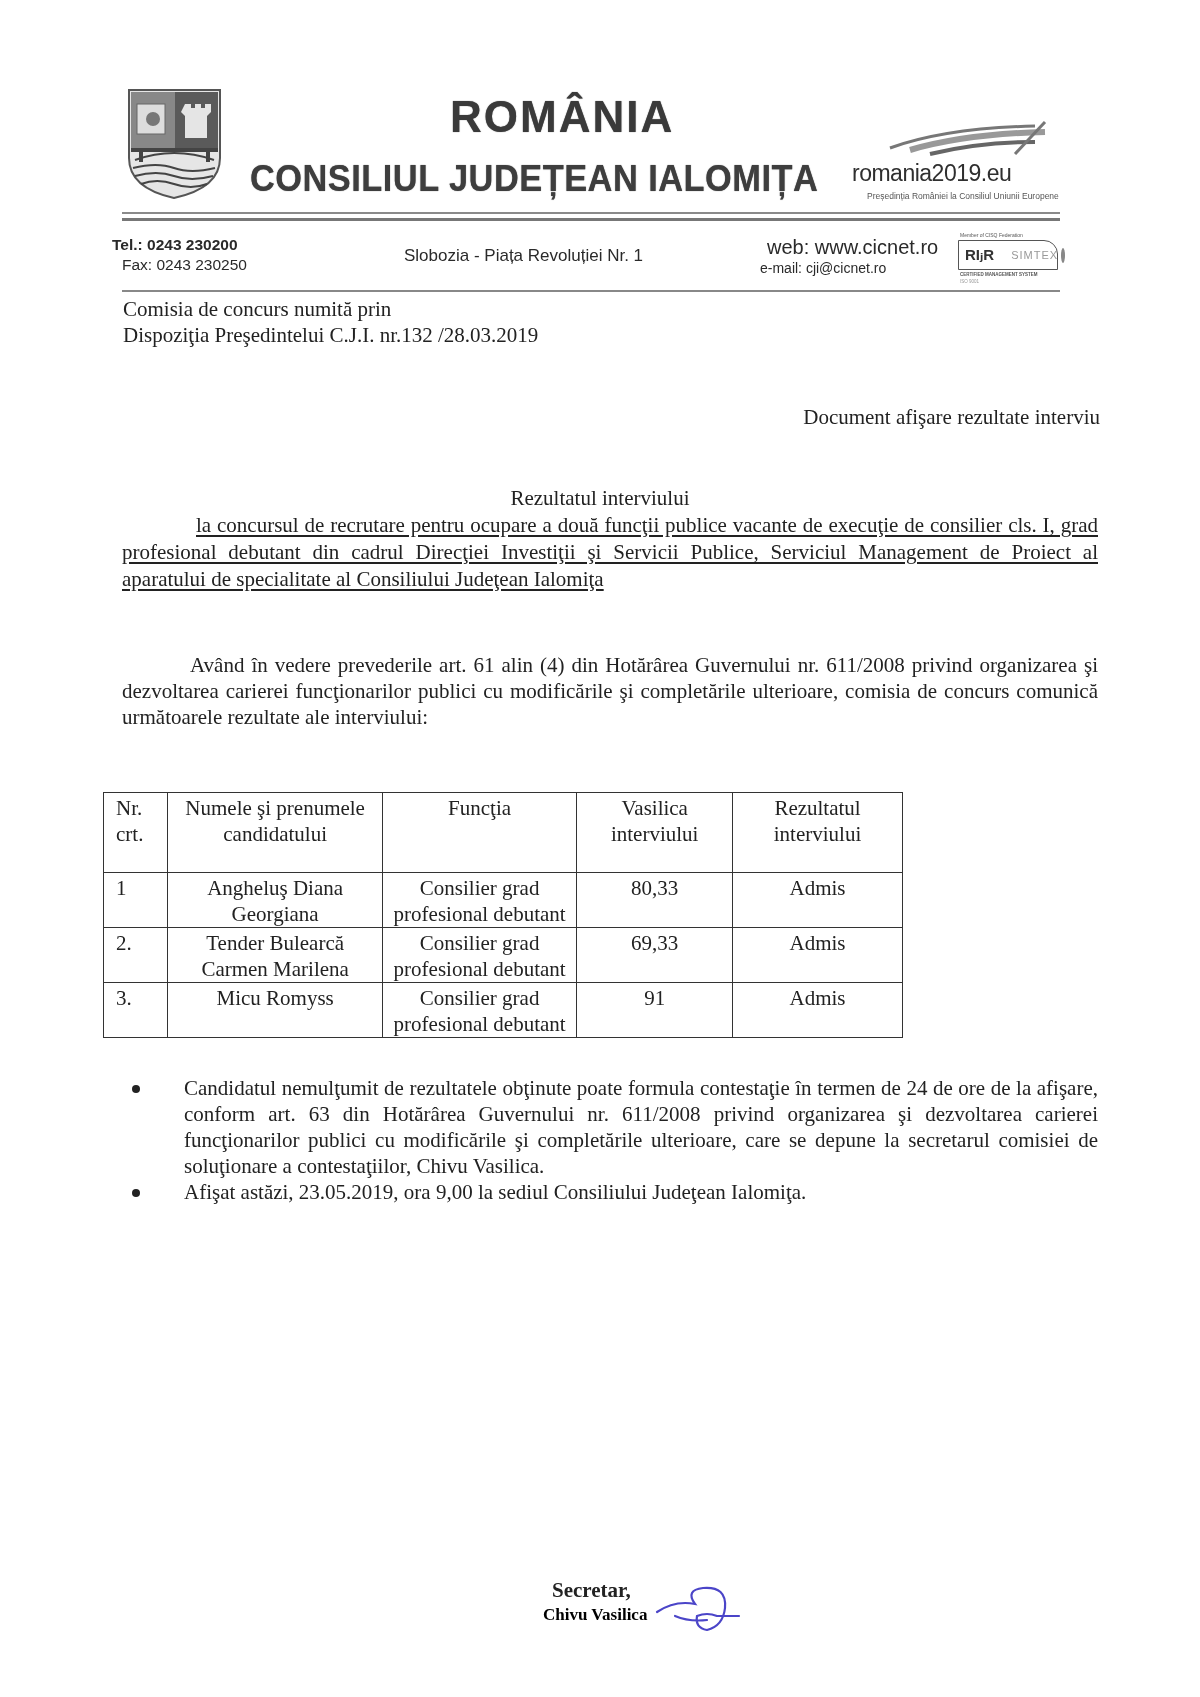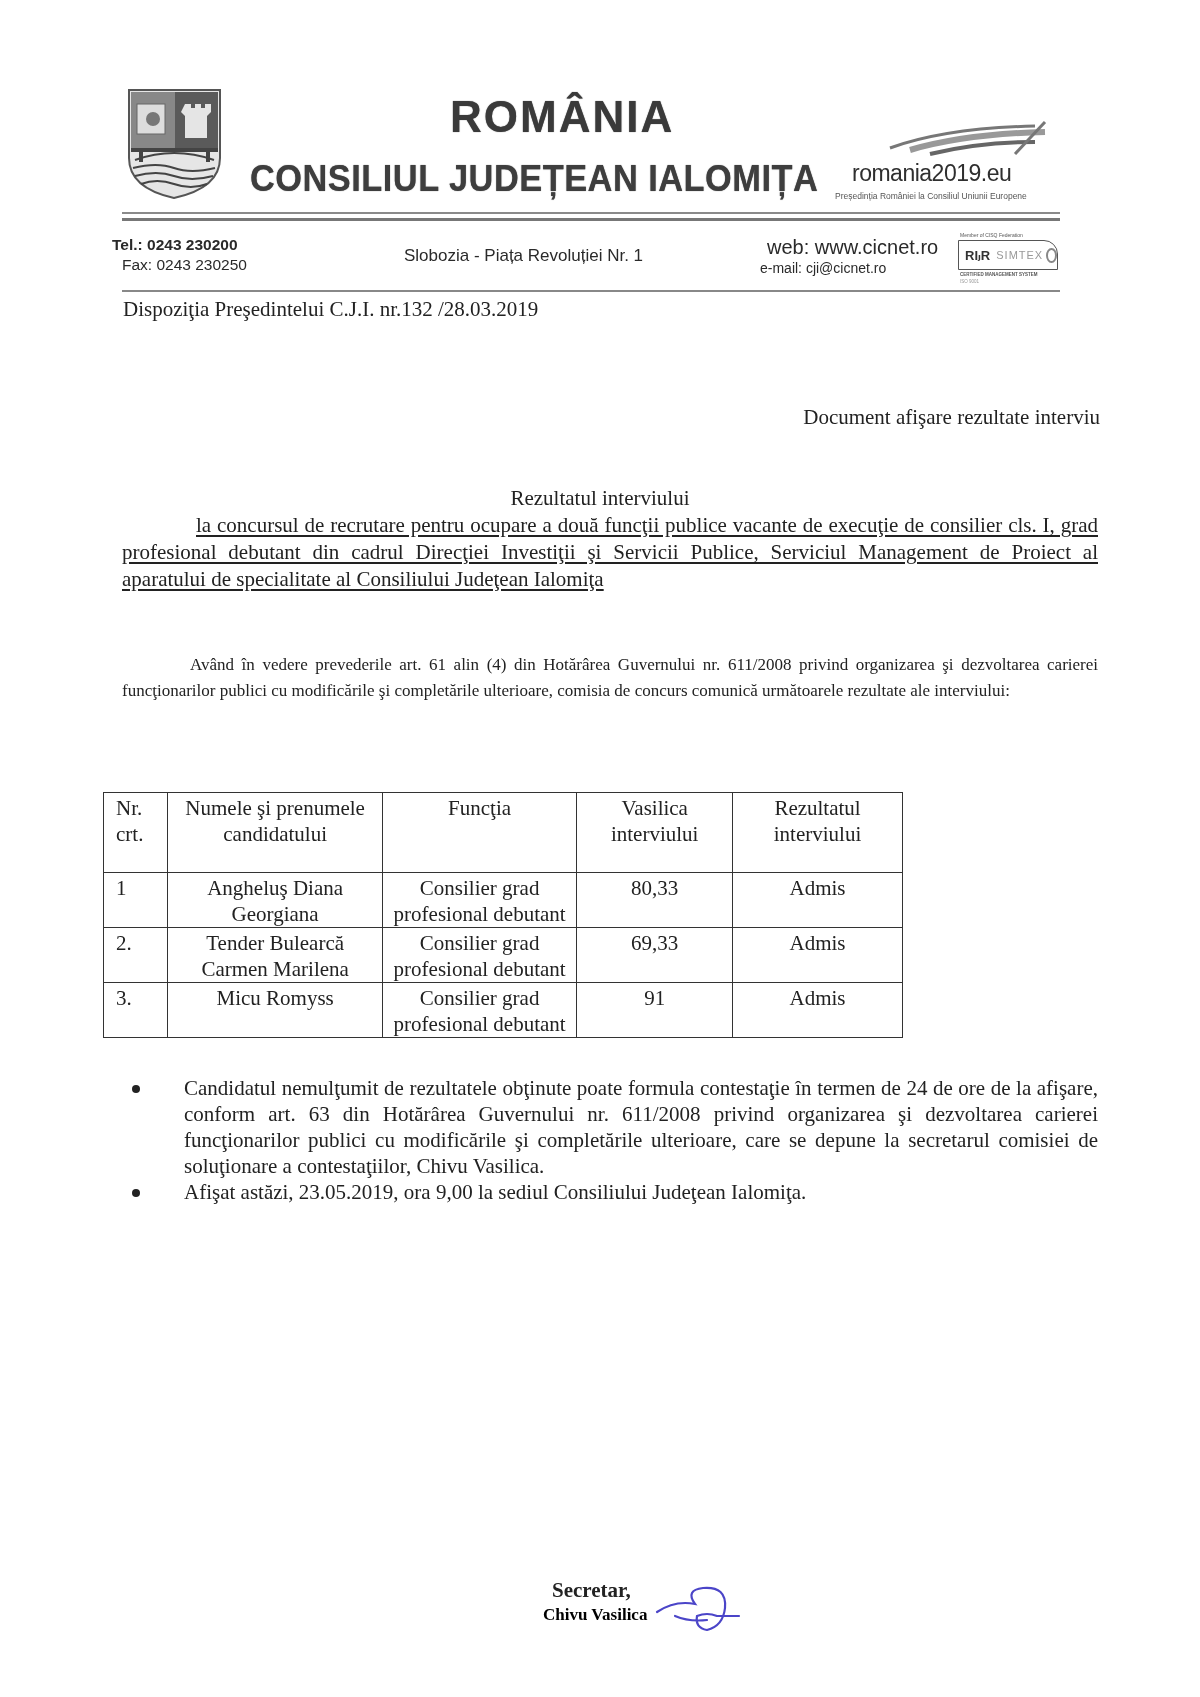--- a/index.html
+++ b/index.html
@@ -7,53 +7,53 @@
     .abs { position: absolute; }
     .serif { font-family: "Liberation Serif", "DejaVu Serif", serif; }
     .sans { font-family: "Liberation Sans", "DejaVu Sans", sans-serif; }
 
     
     .crest { left: 127px; top: 88px; width: 95px; height: 112px; }
     .hdr-romania { left: 450px; top: 92px; font-size: 44px; font-weight: 900; letter-spacing: 2px; color: #3a3a3a; text-shadow: 0 0 1px #555; }
     .hdr-council { left: 250px; top: 158px; font-size: 37px; font-weight: 900; color: #3e3e3e; letter-spacing: 0.5px; text-shadow: 0 0 1px #555; transform: scaleX(0.93); transform-origin: left top; white-space: nowrap; }
     .eu-swoosh { left: 885px; top: 118px; width: 165px; height: 40px; }
     .eu-site { left: 852px; top: 160px; font-size: 23px; color: #2f2f2f; letter-spacing: -0.5px; }
-    .eu-tagline { left: 835px; top: 191px; font-size: 8.5px; color: #555; white-space: nowrap; }
+    .eu-tagline { left: 867px; top: 191px; font-size: 8.5px; color: #555; white-space: nowrap; }
 
     .rule { left: 122px; width: 938px; background: #8a8a8a; }
     .rule.r1 { top: 212px; height: 2px; }
     .rule.r2 { top: 218px; height: 3px; background: #777; }
     .rule.r3 { top: 290px; height: 1.5px; background: #888; }
 
     .contact { font-size: 15.5px; color: #2a2a2a; }
     .tel { left: 112px; top: 236px; font-weight: bold; }
     .fax { left: 122px; top: 256px; }
     .addr { left: 404px; top: 246px; font-size: 17px; }
     .web { left: 767px; top: 236px; font-size: 20px; }
     .email { left: 760px; top: 260px; font-size: 14px; }
 
     .cert { left: 958px; top: 232px; width: 102px; height: 56px; }
     .cert-top { position: absolute; left: 2px; top: 0; font-size: 5px; color: #555; white-space: nowrap; }
     .cert-box { position: absolute; left: 0; top: 8px; width: 100px; height: 30px; border: 1px solid #555; border-radius: 0 14px 0 0; display: flex; align-items: center; padding-left: 6px; box-sizing: border-box; }
-    .cert-rir { font-size: 13px; font-weight: 700; color: #333; margin-right: 6px; }
+    .cert-rir { font-size: 15px; font-weight: 700; color: #333; margin-right: 17px; }
     .cert-simtex { font-size: 11px; color: #999; letter-spacing: 1px; }
     .cert-circle { width: 11px; height: 11px; border: 2px solid #888; border-radius: 50%; margin-left: 3px; }
     .cert-bottom { position: absolute; left: 2px; top: 40px; font-size: 4.5px; color: #555; white-space: nowrap; font-weight: 700; }
     .cert-num { position: absolute; left: 2px; top: 47px; font-size: 4.5px; color: #999; }
 
     .commission { left: 123px; top: 296px; font-size: 21px; line-height: 26px; color: #222; }
 
     .doc-label { right: 100px; top: 405px; font-size: 21px; color: #222; }
 
     .title { left: 0; width: 1200px; top: 486px; text-align: center; font-size: 21px; color: #222; }
     .subject { left: 122px; width: 976px; top: 512px; font-size: 21px; line-height: 27px; color: #222; text-align: justify; text-align-last: left; }
     .subject span { text-decoration: underline; text-underline-offset: 3px; }
     .subject .indent { display: inline-block; width: 74px; }
 
-    .body-para { left: 122px; width: 976px; top: 652px; font-size: 17px; line-height: 26px; color: #222; text-align: justify; }
+    .body-para { left: 122px; width: 976px; top: 652px; font-size: 21px; line-height: 26px; color: #222; text-align: justify; }
     .body-para .indent { display: inline-block; width: 68px; }
 
     
     .results { left: 103px; top: 792px; width: 800px; border-collapse: collapse; font-size: 21px; color: #222; }
     .results td, .results th { border: 1.5px solid #333; vertical-align: top; padding: 2px 4px 0 4px; line-height: 26px; font-weight: normal; }
     .results th { height: 77px; text-align: center; }
     .results th.c1 { text-align: left; padding-left: 12px; }
     .results td { height: 52px; text-align: center; }
     .results td.c1 { text-align: left; padding-left: 12px; }
     .col1 { width: 74px; } .col2 { width: 263px; } .col3 { width: 238px; } .col4 { width: 184px; } .col5 { width: 205px; }
@@ -117,20 +117,21 @@
     <span class="cert-simtex">SIMTEX</span>
     <span class="cert-circle"></span>
   </div>
   <div class="cert-bottom">CERTIFIED MANAGEMENT SYSTEM</div>
   <div class="cert-num">ISO 9001</div>
 </div>
 
 <div class="abs rule r3"></div>
 
 <div class="abs commission serif">
+  <div>Comisia de concurs numită prin</div>
   <div>Dispoziţia Preşedintelui C.J.I. nr.132 /28.03.2019</div>
 </div>
 
 <div class="abs doc-label serif">Document afişare rezultate interviu</div>
 
 <div class="abs title serif">Rezultatul interviului</div>
 <div class="abs subject serif"><span class="indent"></span><span>la concursul de recrutare pentru ocupare a două funcţii publice vacante de execuţie de consilier cls. I, grad profesional debutant din cadrul  Direcţiei Investiţii şi Servicii Publice,  Serviciul Management de Proiect al aparatului de specialitate al Consiliului Judeţean Ialomiţa</span></div>
 
 <div class="abs body-para serif"><span class="indent"></span><span>Având în vedere prevederile art. 61 alin (4) din Hotărârea Guvernului nr. 611/2008 privind organizarea şi dezvoltarea carierei funcţionarilor publici cu modificările şi completările ulterioare, comisia de concurs comunică următoarele rezultate ale interviului:</span></div>
 

